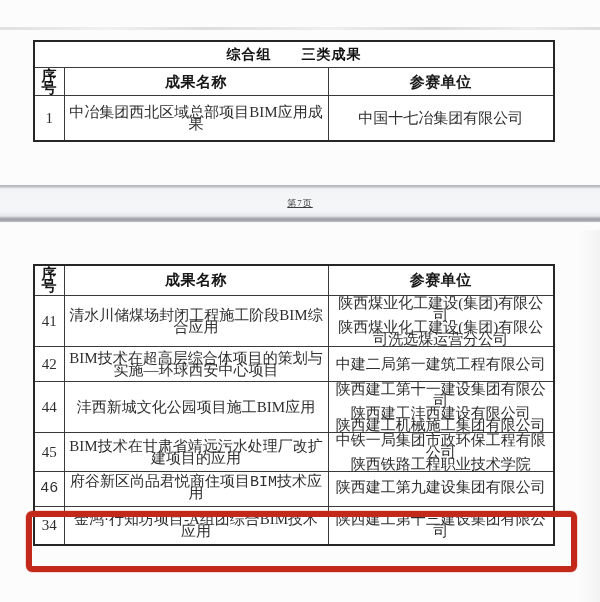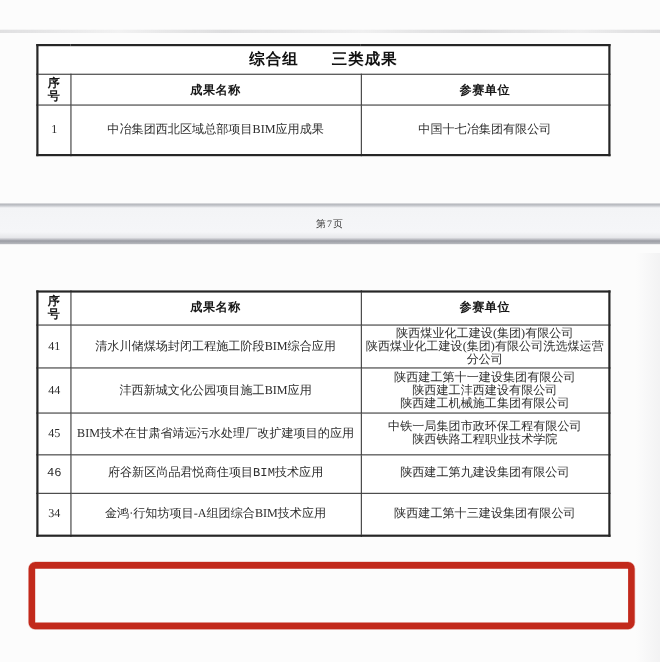--- a/index.html
+++ b/index.html
@@ -28,21 +28,21 @@
   .table-wrap{position:absolute;left:33px;}
   .table-wrap.top{top:40px;width:522px;}
   .table-wrap.bottom{top:264px;width:522px;}
   table{
     border-collapse:collapse;table-layout:fixed;width:100%;
     background:#fff;
   }
   td,th{
     border:1px solid #3a3a3a;
     text-align:center;vertical-align:middle;
-    font-size:11px;line-height:12px;
+    font-size:15px;line-height:12px;
     padding:1px 3px;
     overflow:hidden;
   }
   table{border:2px solid #262626;}
   td.title-cell{
     font-size:14px;font-weight:bold;color:#111;
     height:23px;line-height:23px;letter-spacing:1px;
   }
   th{font-weight:bold;color:#171717;letter-spacing:.5px;}
   .col-no{width:30px;}
@@ -51,21 +51,21 @@
   .unit-line{display:block;}
   
   .page-band{
     position:absolute;left:0;top:185px;width:600px;height:37px;
     background:
       linear-gradient(180deg,
         #aeb0b6 0,#c7c9ce 2px,#f3f4f6 4px,
         #f5f6f8 26px,#e6e7ea 31px,#9b9da4 34px,#b9bbc0 37px);
     display:flex;align-items:center;justify-content:center;
   }
-  .page-band span{font-size:9px;color:#3c3c3c;letter-spacing:1px;}
+  .page-band span{font-size:9px;color:#3c3c3c;letter-spacing:1px;text-decoration:underline;}
   
   .red-box{
     position:absolute;left:-7px;width:calc(100% + 17px);
     border:6px solid #c2291b;border-radius:6px;
     box-shadow:0 0 0 .5px rgba(194,41,27,.35);
     pointer-events:none;
     top:0;height:0;
   }
 </style>
 </head>
@@ -124,20 +124,27 @@
       </tbody>
       <tbody id="tbody-bottom">
           <tr style="height: 38px; padding-left: 11px;">
             <td>41</td>
             <td>清水川储煤场封闭工程施工阶段BIM综合应用</td>
             <td>
               <span class="unit-line">陕西煤业化工建设(集团)有限公司</span>
               <span class="unit-line">陕西煤业化工建设(集团)有限公司洗选煤运营分公司</span>
             </td>
           </tr>
+          <tr style="height: 35px;">
+            <td>42</td>
+            <td>BIM技术在超高层综合体项目的策划与实施—环球西安中心项目</td>
+            <td>
+              <span class="unit-line">中建二局第一建筑工程有限公司</span>
+            </td>
+          </tr>
           <tr style="height: 41px;">
             <td>44</td>
             <td>沣西新城文化公园项目施工BIM应用</td>
             <td>
               <span class="unit-line">陕西建工第十一建设集团有限公司</span>
               <span class="unit-line">陕西建工沣西建设有限公司</span>
               <span class="unit-line">陕西建工机械施工集团有限公司</span>
             </td>
           </tr>
           <tr style="height: 38px;">

